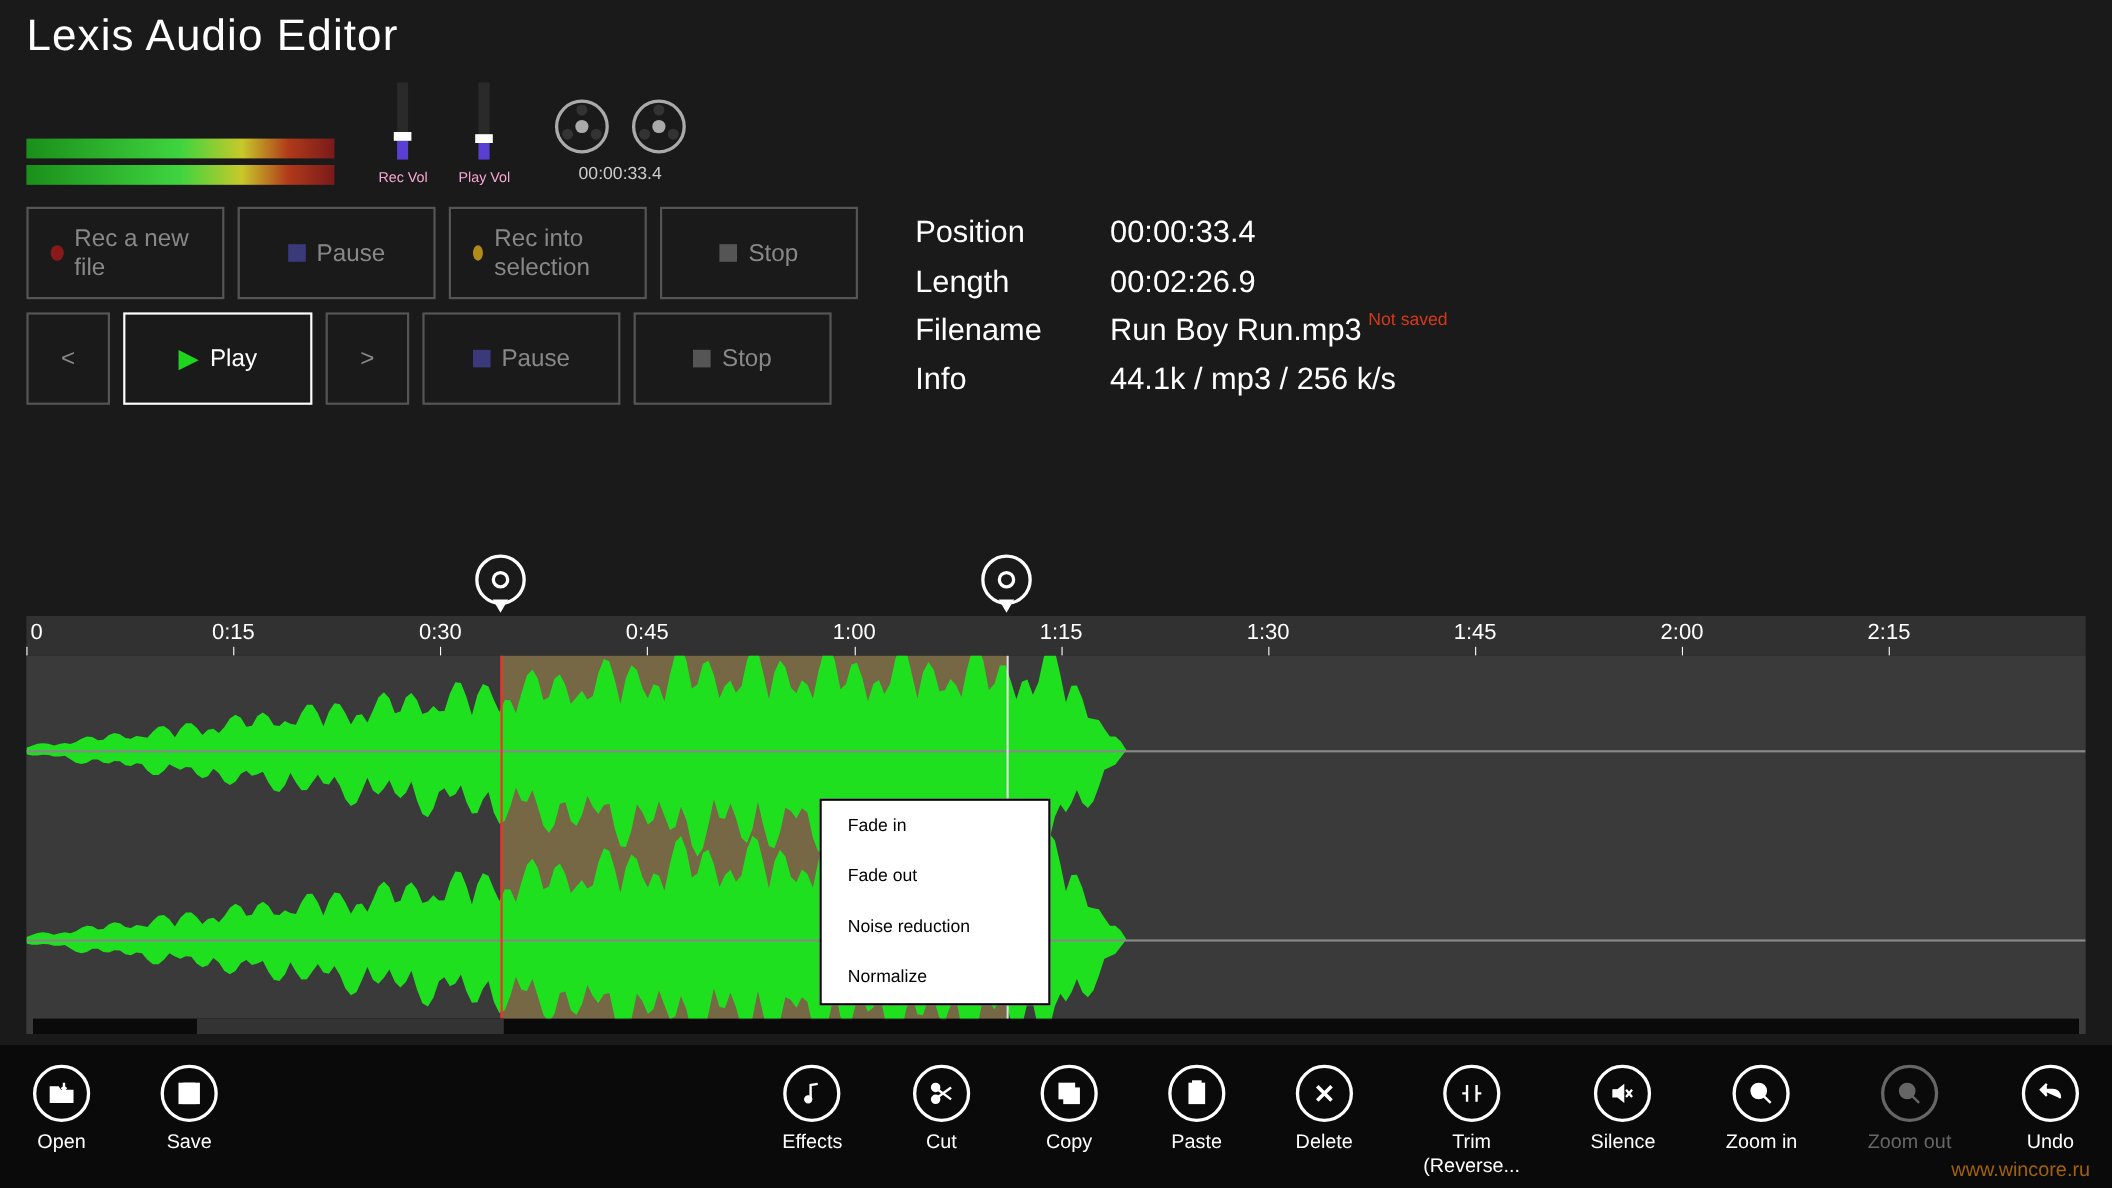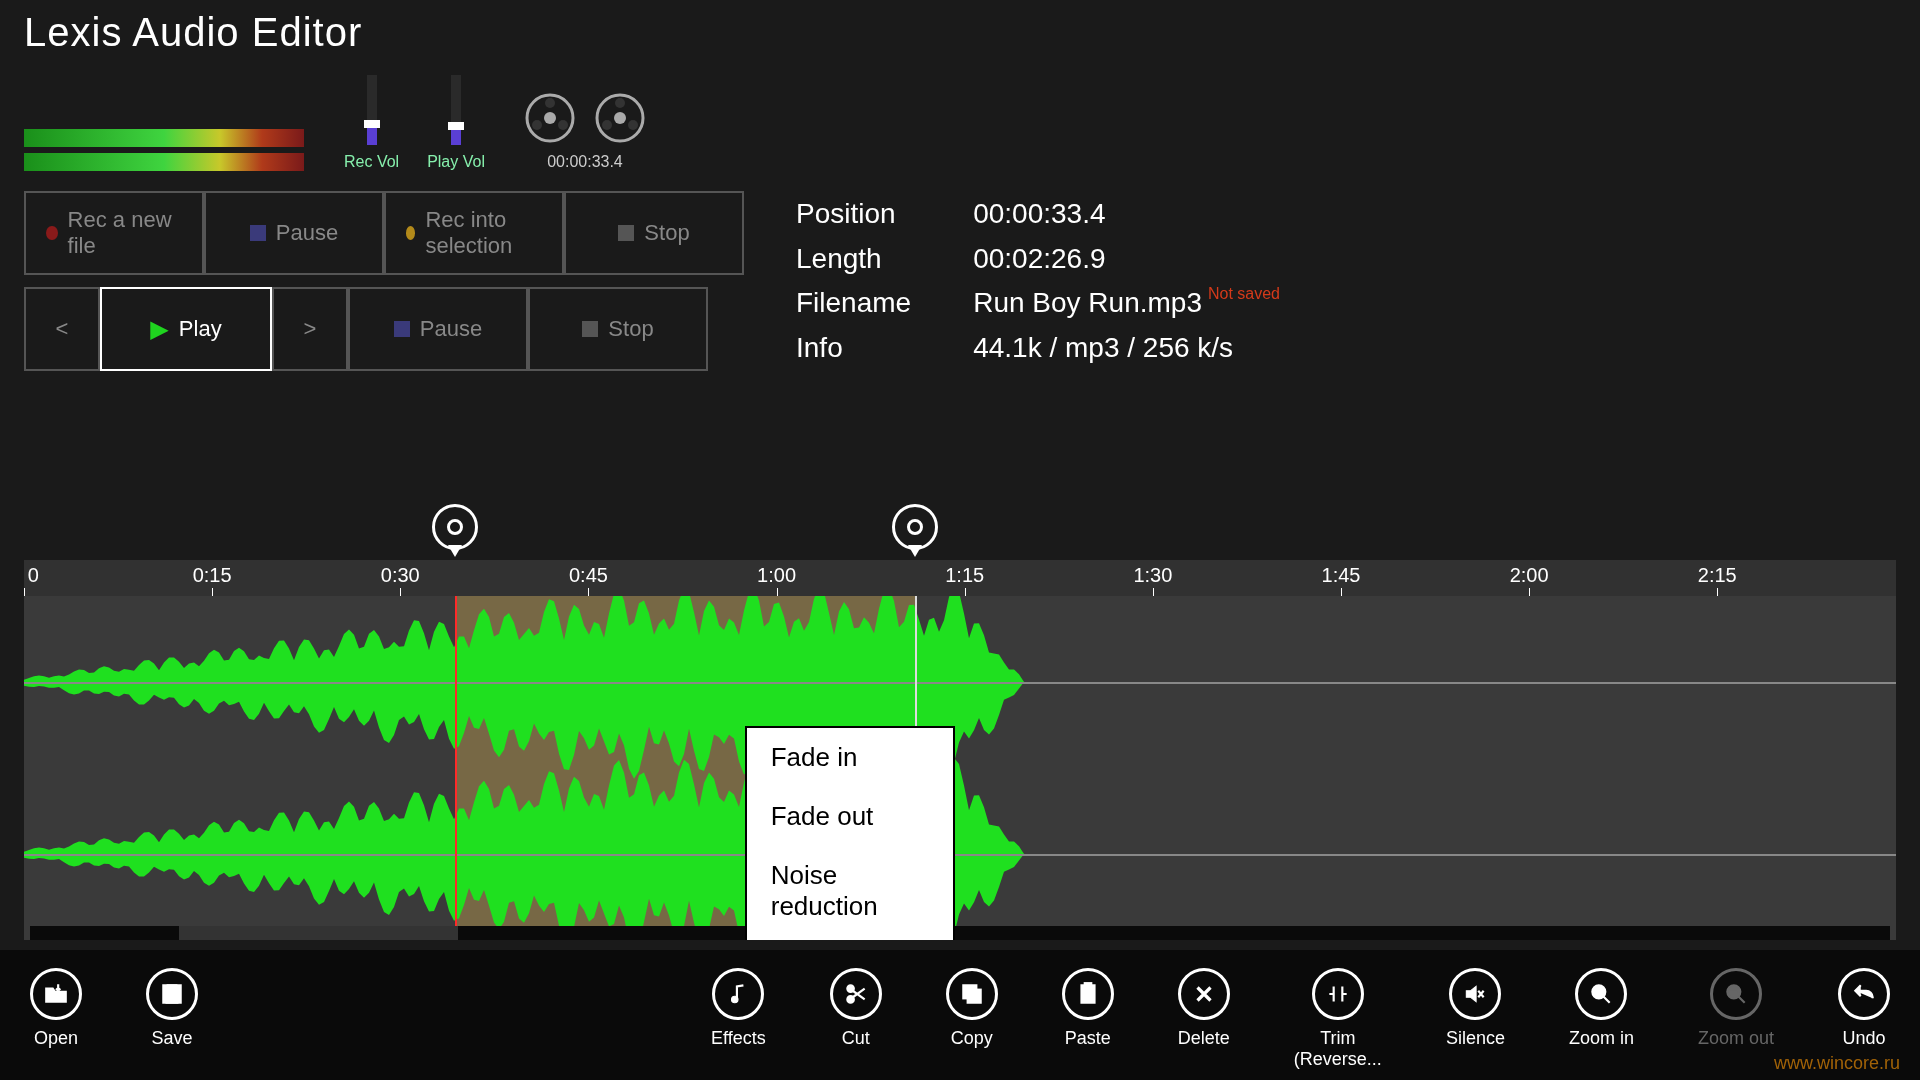--- a/index.html
+++ b/index.html
@@ -9,31 +9,31 @@
 
   
   .meters-row { display: flex; align-items: flex-end; gap: 40px; margin: 20px 0 20px 24px; }
   .vu { display: flex; flex-direction: column; gap: 6px; }
   .vu-bar { width: 280px; height: 18px; background: linear-gradient(to right, #1a8f1a 0%, #3fd43f 50%, #c8c82a 70%, #b03a1a 85%, #7a1a1a 100%); }
   .vol-sliders { display: flex; gap: 28px; align-items: flex-end; }
   .vol { display:flex; flex-direction:column; align-items:center; }
   .vol-track { width: 10px; height: 70px; background: #2a2a2a; position: relative; }
   .vol-fill { position: absolute; bottom: 0; left: 0; right: 0; background: #5a3fd4; height: 20px; }
   .vol-handle { position: absolute; left: -3px; width: 16px; height: 8px; background: #fff; }
-  .vol-label { font-size: 16px; color: #86efac; margin-top: 8px; }
+  .vol-label { font-size: 13px; color: #f9a8d4; margin-top: 8px; }
 
   .reels { display:flex; flex-direction:column; align-items:center; }
   .reel-icons { display:flex; gap: 20px; }
   .reel { width: 50px; height: 50px; }
   .reel-time { font-size: 16px; color: #ccc; margin-top: 10px; }
 
   
   .controls-info { display:flex; gap: 50px; margin-left: 24px; }
   .btn-grid { display:flex; flex-direction:column; gap: 12px; }
-  .btn-row { display:flex; }
+  .btn-row { display:flex; gap: 12px; }
   .btn { border: 2px solid #555; background: transparent; color: #888; font-size: 22px; display:flex; align-items:center; justify-content:center; gap: 10px; cursor: pointer; padding: 0 20px; }
   .btn.wide { width: 180px; height: 84px; flex-direction: row; text-align: left; }
   .btn.wide .txt { line-height: 1.2; }
   .btn.small { width: 76px; height: 84px; }
   .btn.play { border-color: #fff; color: #fff; width: 172px; }
   .btn.play .play-icon { color: #1fd41f; font-size: 24px; }
   .rec-dot { width: 14px; height: 14px; border-radius:50%; background:#8a1a1a; }
   .rec-dot.y { background:#b38a1a; }
   .sq { width: 16px; height: 16px; background:#555; }
   .sq.blue { background:#3a3a7a; }
@@ -52,21 +52,21 @@
   .playhead { position:absolute; top:0; bottom:0; width:2px; background:#ff2a2a; }
   .sel-edge { position:absolute; top:0; bottom:0; width:2px; background:#ddd; }
   .marker { position:absolute; width:46px; height:46px; border:3px solid #fff; border-radius:50%; top:-56px; transform:translateX(-50%); display:flex; align-items:center; justify-content:center; }
   .marker .inner { width:16px; height:16px; border:3px solid #fff; border-radius:50%; }
   .marker .tail { position:absolute; top:38px; width:0; height:0; border-left:7px solid transparent; border-right:7px solid transparent; border-top:12px solid #fff; }
 
   .wave-svg { position:absolute; left:0; right:0; top:0; height:100%; }
   .center-line { position:absolute; left:0; right:0; height:2px; background:#888; }
 
   
-  .ctx-menu { position:absolute; background:#fff; border:2px solid #000; color:#000; font-size:26px; width:210px; z-index:10; }
+  .ctx-menu { position:absolute; background:#fff; border:2px solid #000; color:#000; font-size:16px; width:210px; z-index:10; }
   .ctx-menu div { padding: 14px 24px; cursor:pointer; }
 
   
   .appbar { position:absolute; bottom:0; left:0; right:0; height:130px; background:#0a0a0a; display:flex; align-items:flex-start; padding: 18px 30px 0; gap: 64px; }
   .appbar .spacer { flex:1; }
   .ab-btn { display:flex; flex-direction:column; align-items:center; gap:8px; cursor:pointer; color:#fff; }
   .ab-btn.disabled { color:#666; }
   .ab-circle { width:52px; height:52px; border:3px solid currentColor; border-radius:50%; display:flex; align-items:center; justify-content:center; }
   .ab-circle svg { stroke: currentColor; fill: currentColor; }
   .ab-label { font-size:18px; text-align:center; white-space:pre-line; }

